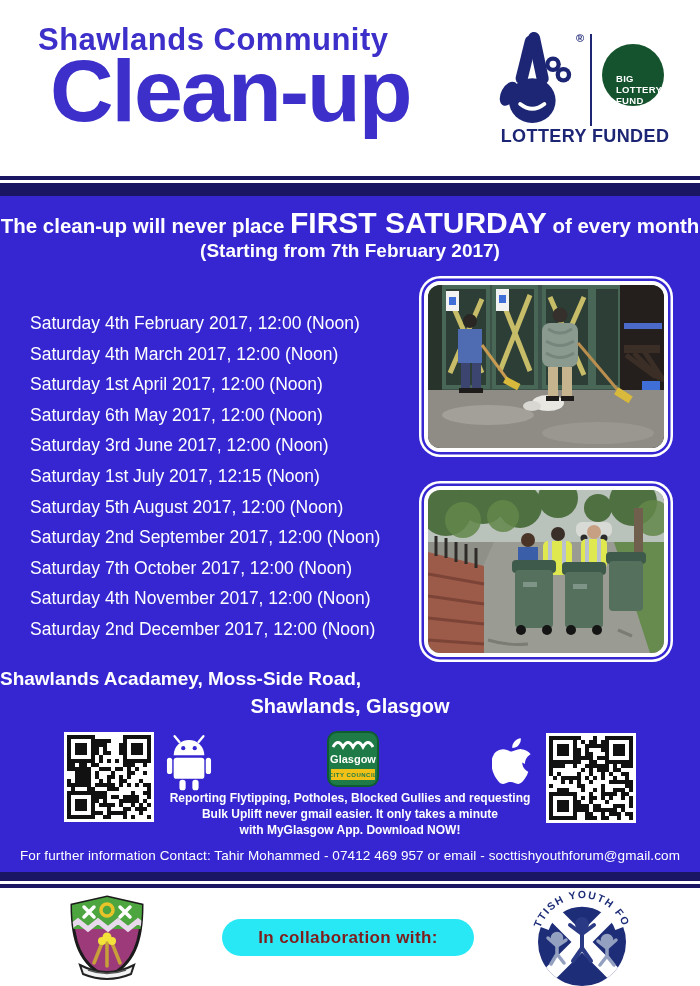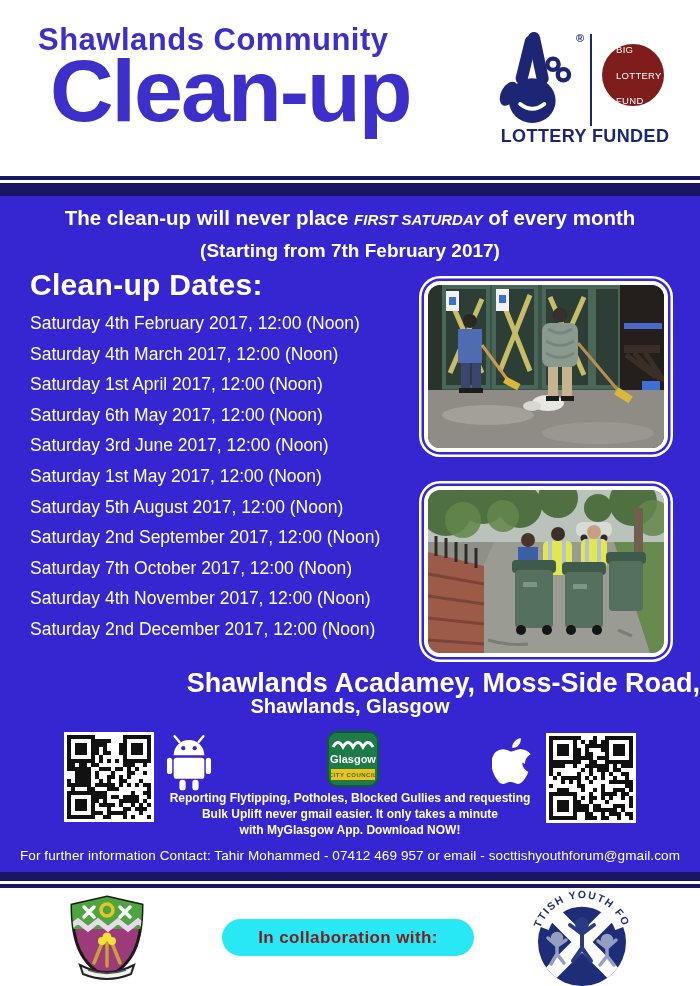--- a/index.html
+++ b/index.html
@@ -8,41 +8,41 @@
     font-family:"Liberation Sans",sans-serif;overflow:hidden;
   }
   
   .header{position:absolute;left:0;top:0;width:700px;height:176px;background:#fff;}
   .title-line1{position:absolute;left:38px;top:22px;font-size:31px;font-weight:bold;color:#3d2fc9;letter-spacing:0.5px;}
   .title-line2{position:absolute;left:50px;top:40px;font-size:88px;font-weight:bold;color:#3d2fc9;letter-spacing:-2px;}
   .lottery-block{position:absolute;left:492px;top:26px;width:190px;height:120px;}
   .fingers{position:absolute;left:2px;top:2px;width:80px;height:102px;}
   .reg-mark{position:absolute;left:84px;top:6px;font-size:11px;color:#1c2674;font-weight:bold;}
   .lottery-divider{position:absolute;left:98px;top:8px;width:2px;height:92px;background:#1c2674;}
-  .blf-circle{position:absolute;left:110px;top:18px;width:62px;height:62px;border-radius:50%;background:#7f1d1d;
-    color:#fff;font-weight:normal;font-size:9.5px;line-height:11px;letter-spacing:0.3px;
-    display:flex;flex-direction:column;justify-content:space-between;padding-left:14px;box-sizing:border-box;}
+  .blf-circle{position:absolute;left:110px;top:18px;width:62px;height:62px;border-radius:50%;background:#14532d;
+    color:#fff;font-weight:bold;font-size:9.5px;line-height:11px;letter-spacing:0.3px;
+    display:flex;flex-direction:column;justify-content:flex-end;padding-left:14px;box-sizing:border-box;}
   .lottery-funded{position:absolute;left:0px;top:100px;width:186px;text-align:center;
     font-size:18px;font-weight:bold;color:#1c2674;letter-spacing:0.4px;}
   
   .div-top-a{position:absolute;left:0;top:176px;width:700px;height:4px;background:#1b1663;}
   .div-top-b{position:absolute;left:0;top:180px;width:700px;height:3px;background:#ffffff;}
   .div-top-c{position:absolute;left:0;top:183px;width:700px;height:13px;background:#1b1663;}
   .div-bot-a{position:absolute;left:0;top:872px;width:700px;height:9px;background:#1b1663;}
   .div-bot-b{position:absolute;left:0;top:881px;width:700px;height:3px;background:#ffffff;}
   .div-bot-c{position:absolute;left:0;top:884px;width:700px;height:4px;background:#1b1663;}
   
   .body-blue{position:absolute;left:0;top:196px;width:700px;height:676px;background:#3626d1;color:#fff;}
   .banner-l1{position:absolute;left:0;top:10px;width:700px;text-align:center;font-size:20.5px;font-weight:bold;}
-  .banner-l1 .emph{font-size:15px;font-style:italic;}
+  .banner-l1 .emph{font-size:30px;}
   .banner-l2{position:absolute;left:0;top:44px;width:700px;text-align:center;font-size:19px;font-weight:bold;}
   .dates-heading{position:absolute;left:30px;top:72px;font-size:30px;font-weight:bold;letter-spacing:0.3px;}
   .dates-list{position:absolute;left:30px;top:112px;margin:0;padding:0;list-style:none;}
   .dates-list li{font-size:17.5px;line-height:30.6px;white-space:nowrap;}
-  .address-l1{position:absolute;left:0;top:472px;width:700px;text-align:right;font-size:27px;font-weight:bold;}
+  .address-l1{position:absolute;left:0;top:472px;width:700px;text-align:left;font-size:19px;font-weight:bold;}
   .address-l2{position:absolute;left:0;top:499px;width:700px;text-align:center;font-size:20px;font-weight:bold;}
   
   .photo{position:absolute;left:424px;width:236px;height:163px;border:4px solid #fff;border-radius:16px;
     box-shadow:0 0 0 2.5px #3626d1,0 0 0 5px #ffffff;overflow:hidden;background:#888;}
   .photo svg{display:block;border-radius:12px;}
   .photo1{top:85px;}
   .photo2{top:290px;}
   
   .qr{position:absolute;width:90px;height:90px;background:#fff;padding:3px;box-sizing:border-box;}
   .qr-left{left:64px;top:536px;}
@@ -97,28 +97,27 @@
 
   <div class="div-top-a"></div>
   <div class="div-top-b"></div>
   <div class="div-top-c"></div>
 
   <div class="body-blue">
 
     <div class="banner-l1"><span>The clean-up will never place </span><span class="emph">FIRST SATURDAY</span><span> of every month</span></div>
     <div class="banner-l2">(Starting from 7th February 2017)</div>
 
-    <div class="dates-heading">Clean-up Dates:</div>
     <ul class="dates-list">
       <li>Saturday 4th February 2017, 12:00 (Noon)</li>
       <li>Saturday 4th March 2017, 12:00 (Noon)</li>
       <li>Saturday 1st April 2017, 12:00 (Noon)</li>
       <li>Saturday 6th May 2017, 12:00 (Noon)</li>
       <li>Saturday 3rd June 2017, 12:00 (Noon)</li>
-      <li>Saturday 1st May 2017, 12:00 (Noon)</li>
+      <li>Saturday 1st July 2017, 12:15 (Noon)</li>
       <li>Saturday 5th August 2017, 12:00 (Noon)</li>
       <li>Saturday 2nd September 2017, 12:00 (Noon)</li>
       <li>Saturday 7th October 2017, 12:00 (Noon)</li>
       <li>Saturday 4th November 2017, 12:00 (Noon)</li>
       <li>Saturday 2nd December 2017, 12:00 (Noon)</li>
     </ul>
 
     <div class="photo photo1">
       <svg viewBox="0 0 236 163" width="236" height="163">
         <rect width="236" height="163" fill="#3c5148"></rect>

